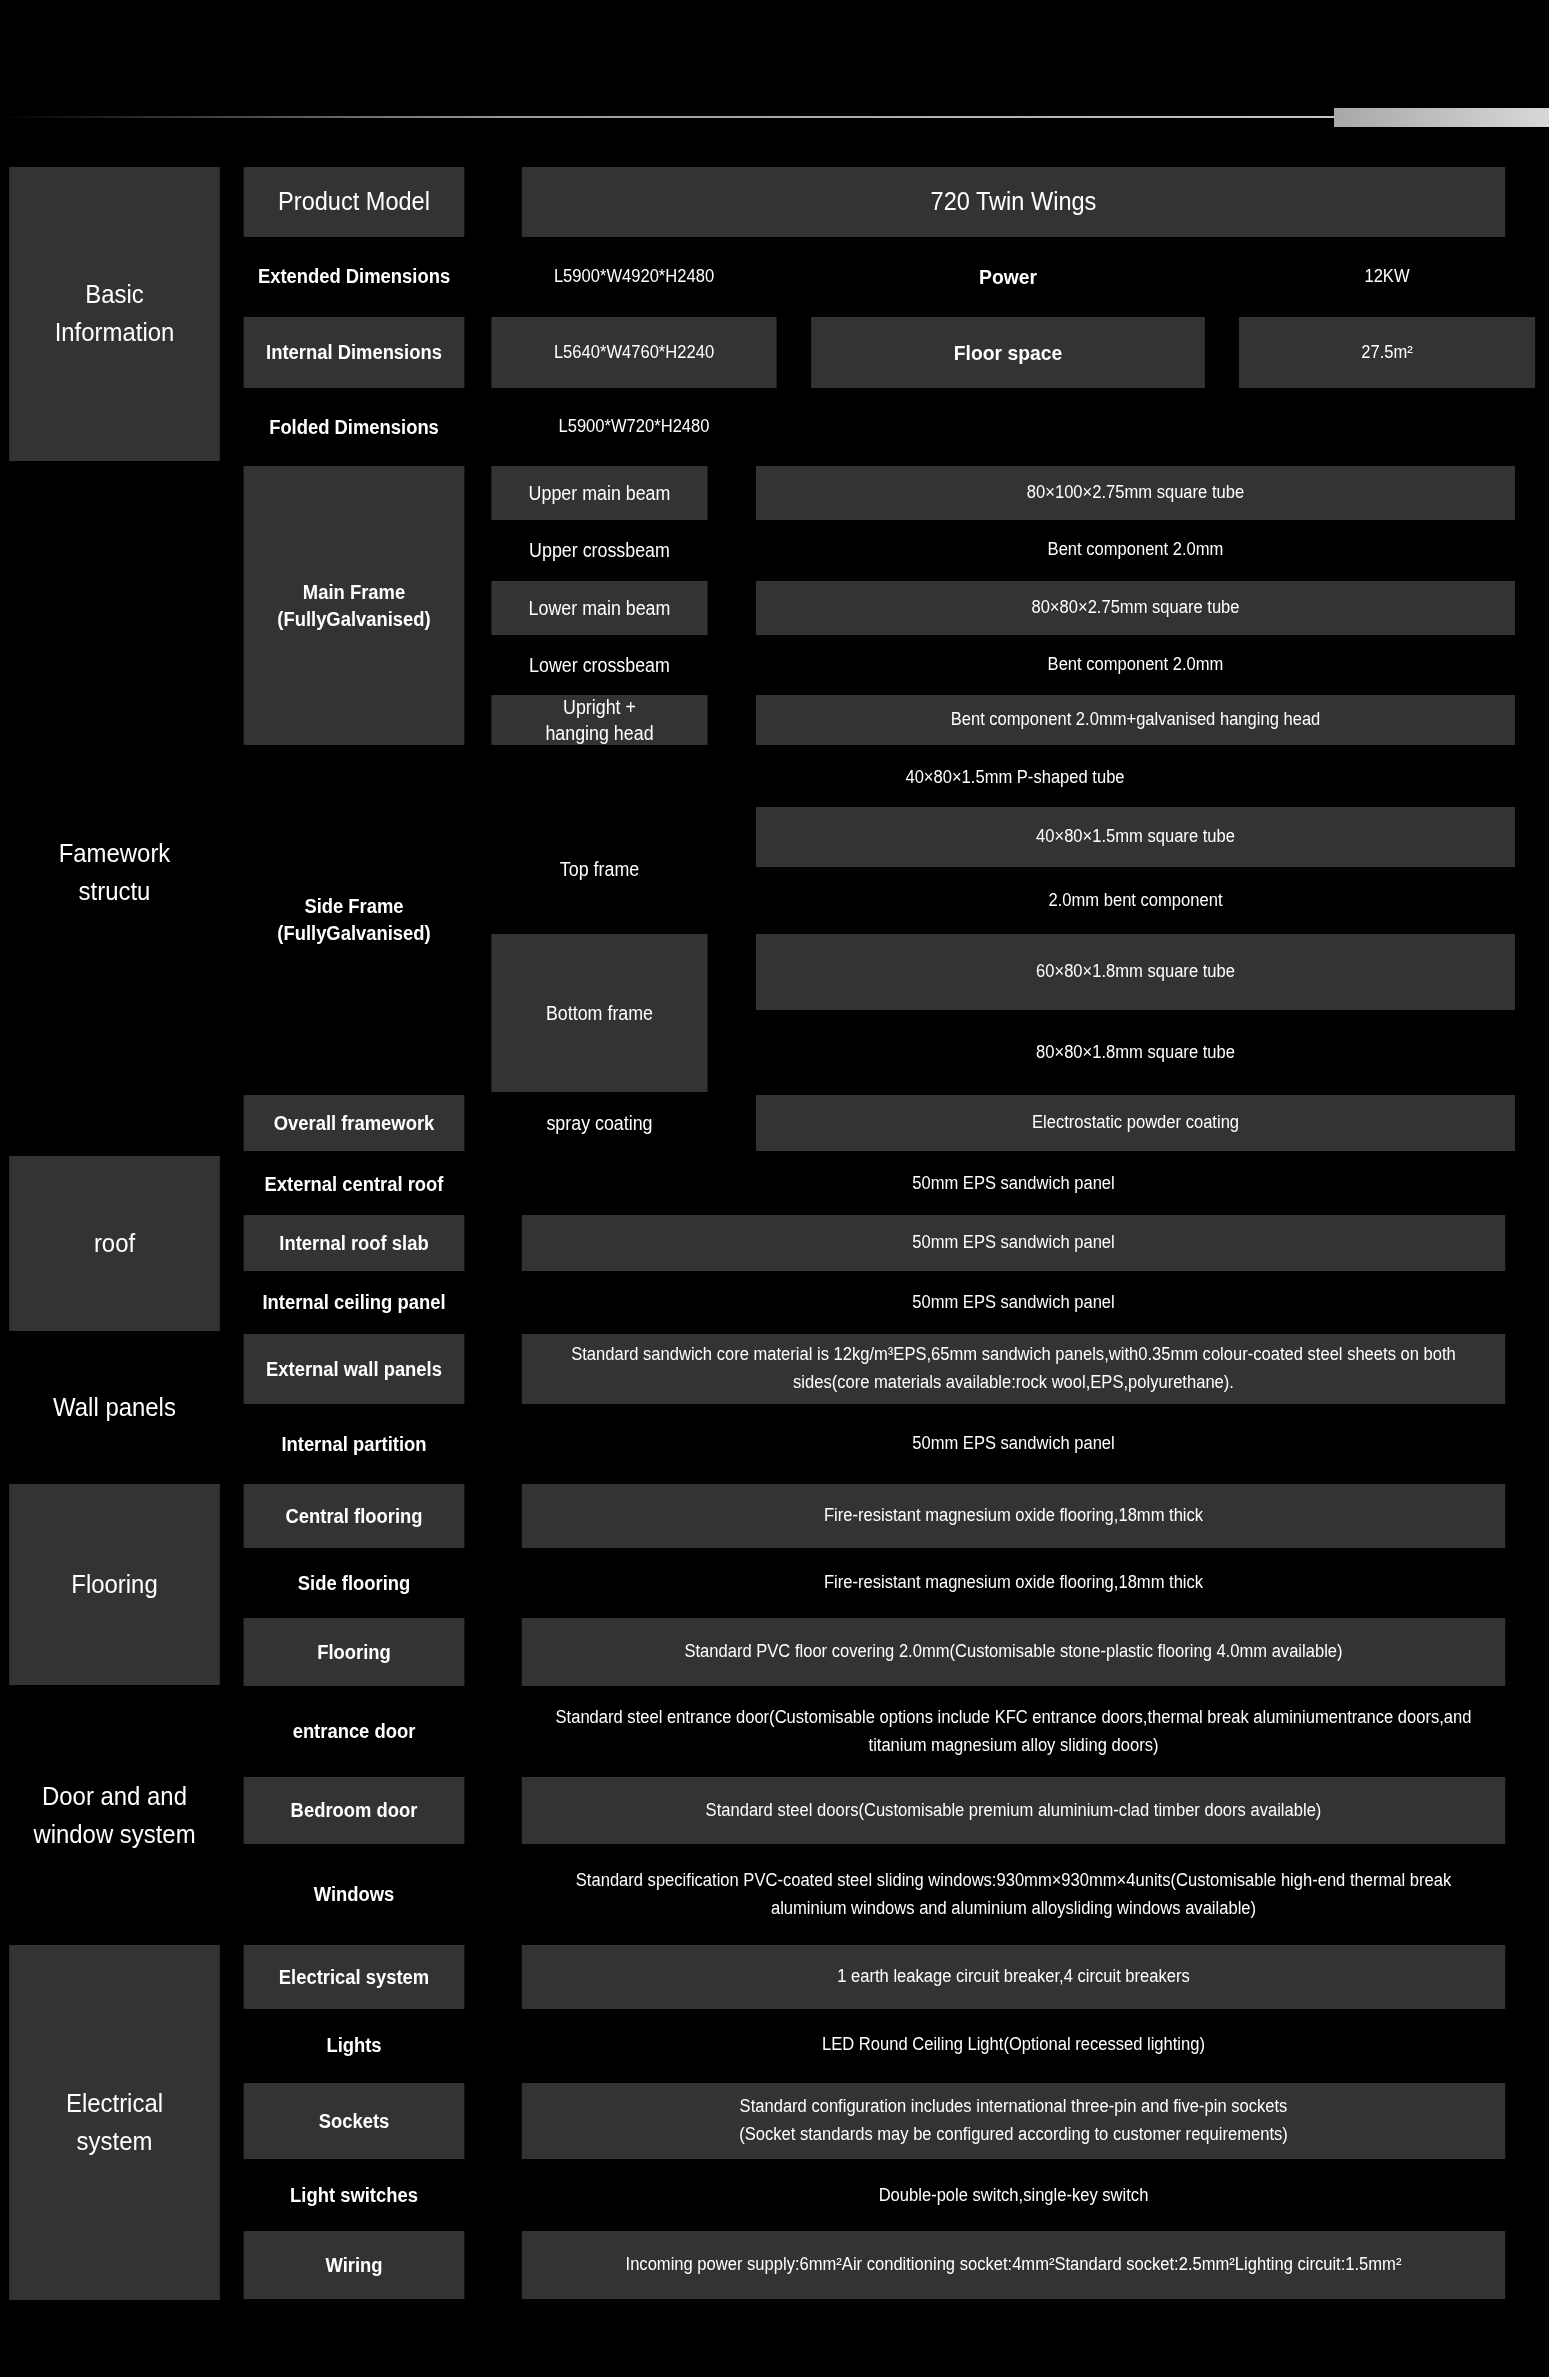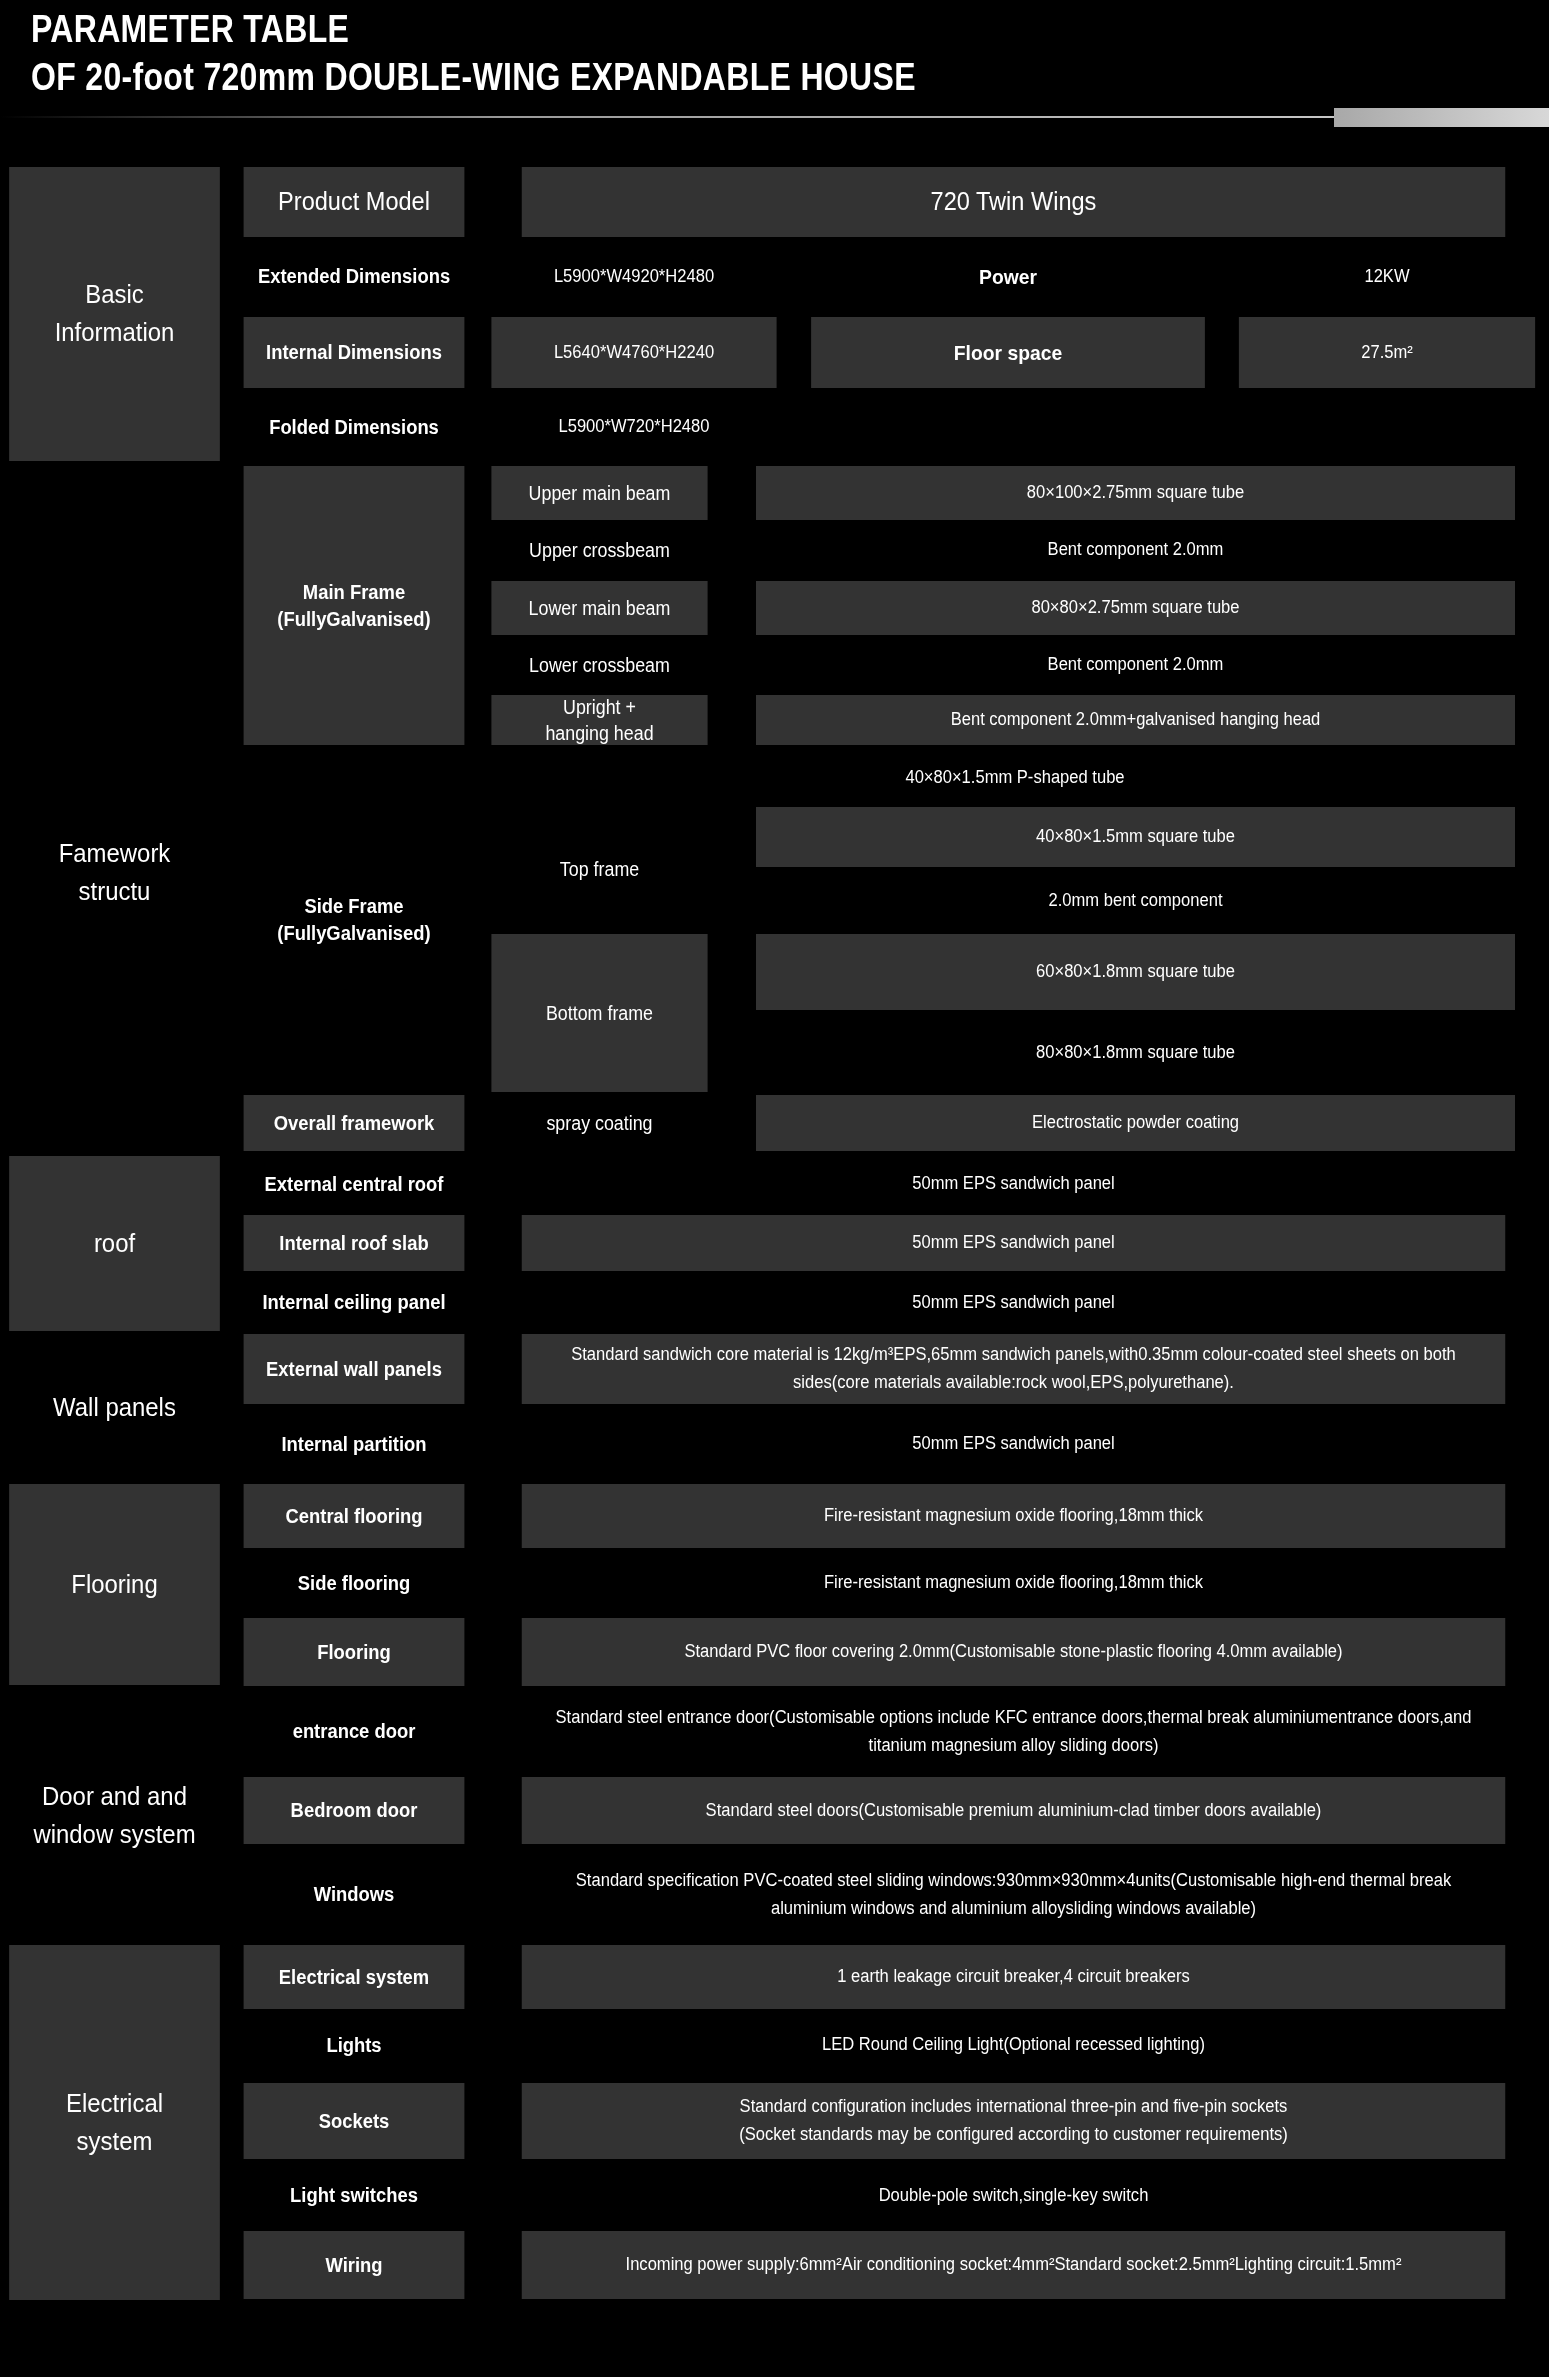--- a/index.html
+++ b/index.html
@@ -79,24 +79,20 @@
   .t-valb  { font-size: 21px; font-weight: bold;   line-height: 1.4;  transform: scaleX(0.92); }
   .t-model { font-size: 25.6px; font-weight: normal; line-height: 1.3;  transform: scaleX(0.92); }
 
   .wrap2 { white-space: normal; }
 </style>
 </head>
 <body>
 
 <div id="page">
 
-  <div id="title-block">
-    <div class="title-line">PARAMETER TABLE</div>
-    <div class="title-line">OF 20-foot 720mm DOUBLE-WING EXPANDABLE HOUSE</div>
-  </div>
   <div id="rule-wrap">
     <div id="rule-thin"></div>
     <div id="rule-block"></div>
   </div>
 
   <div id="table">
 
     <div class="cell gray t-cat" style="left:0px;   top:0px;   width:229px; height:294px; white-space:pre-line;">Basic
 Information</div>
 

